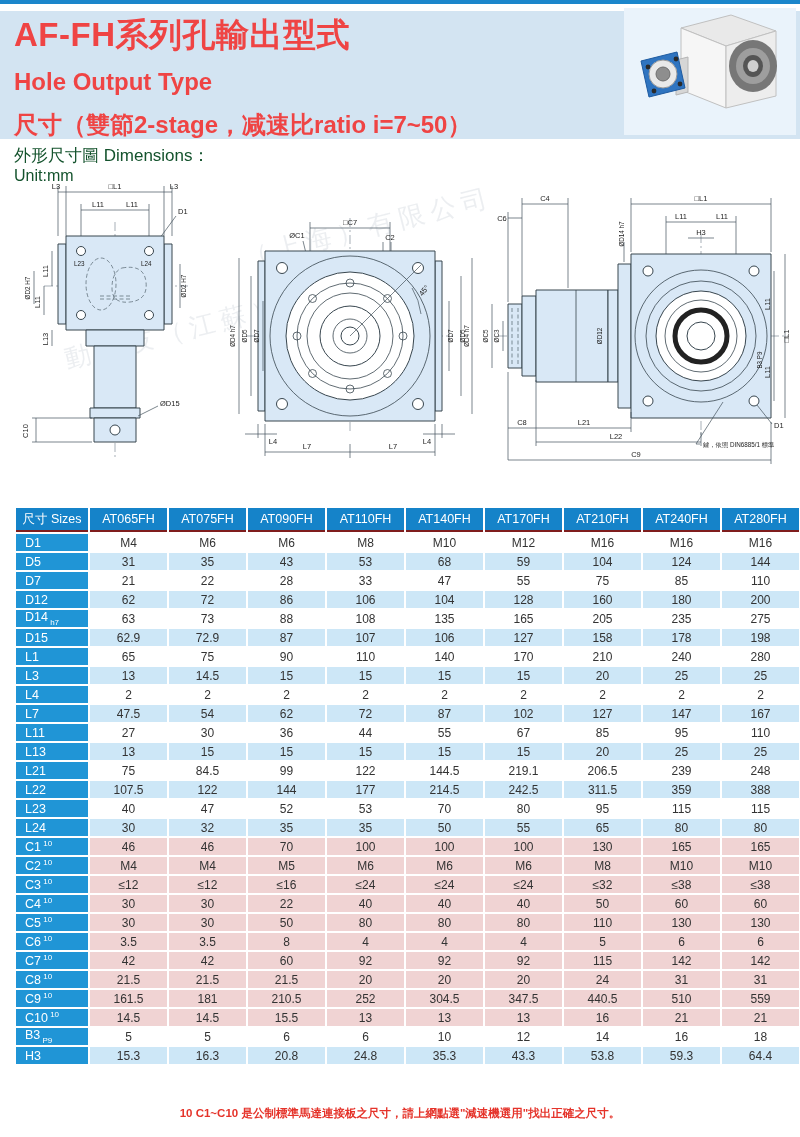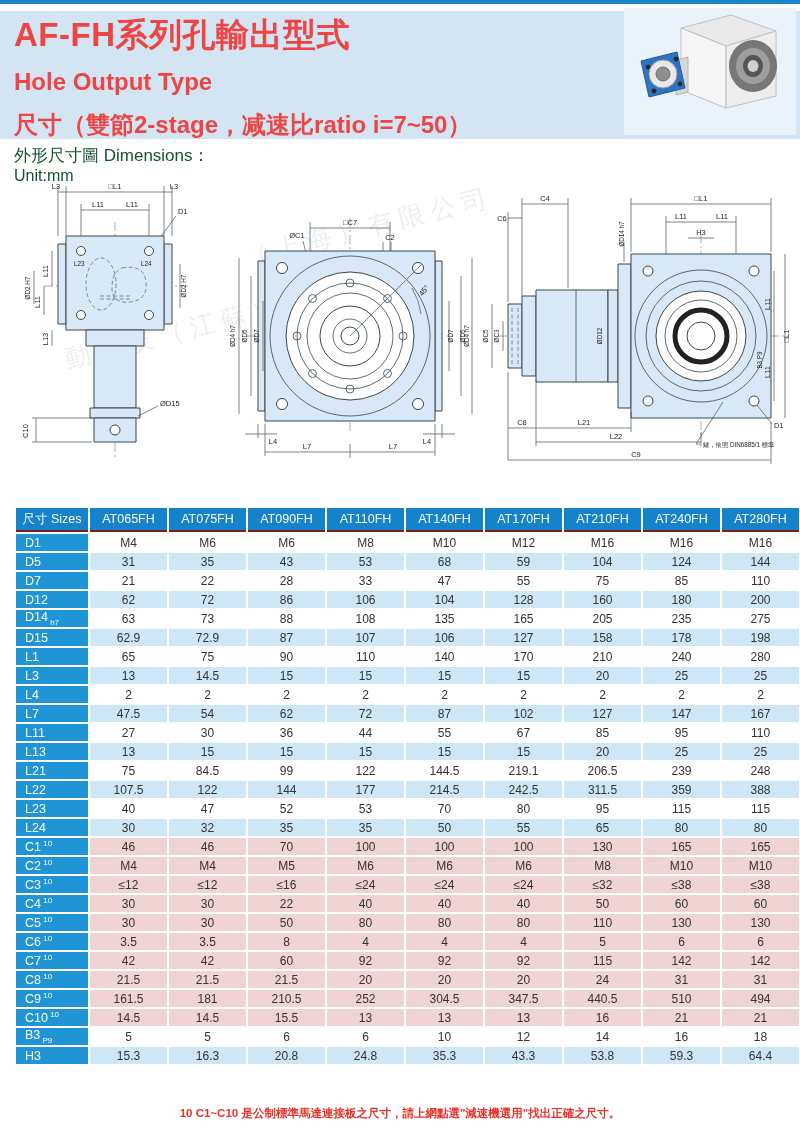--- a/index.html
+++ b/index.html
@@ -603,21 +603,21 @@
       <tr class="p">
         <th>C9<sup> 10</sup></th>
         <td>161.5</td>
         <td>181</td>
         <td>210.5</td>
         <td>252</td>
         <td>304.5</td>
         <td>347.5</td>
         <td>440.5</td>
         <td>510</td>
-        <td>494</td>
+        <td>559</td>
       </tr>
       <tr class="p">
         <th>C10<sup> 10</sup></th>
         <td>14.5</td>
         <td>14.5</td>
         <td>15.5</td>
         <td>13</td>
         <td>13</td>
         <td>13</td>
         <td>16</td>

